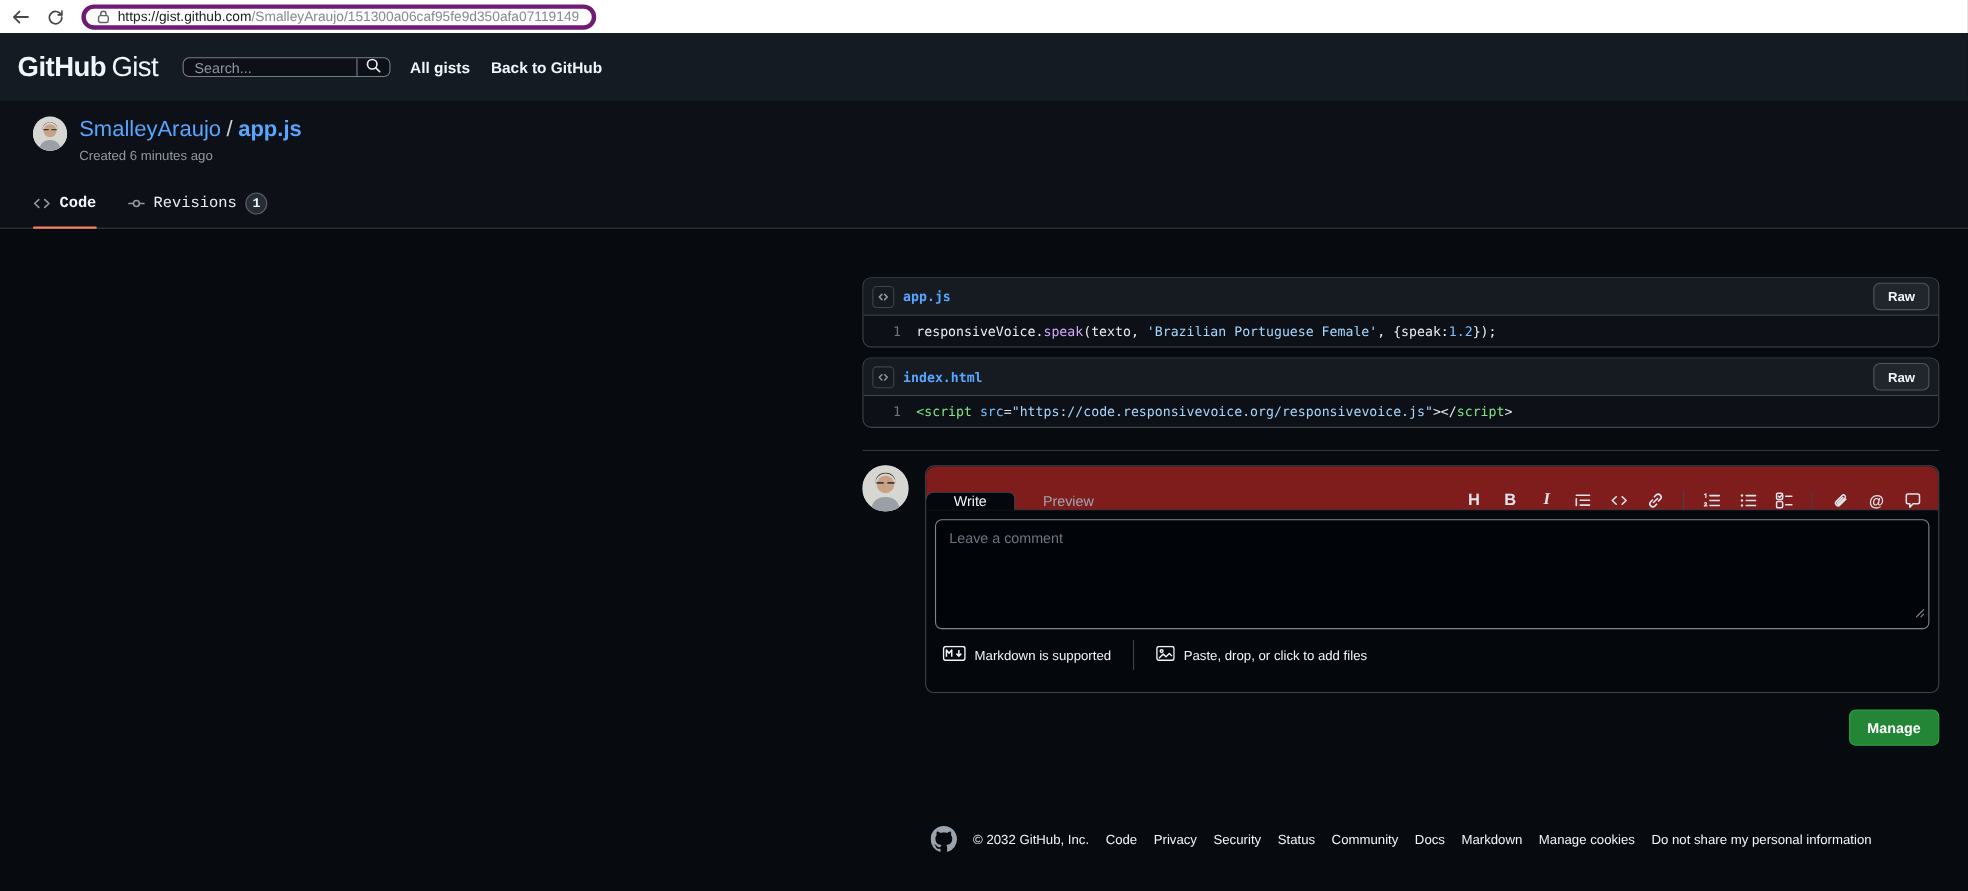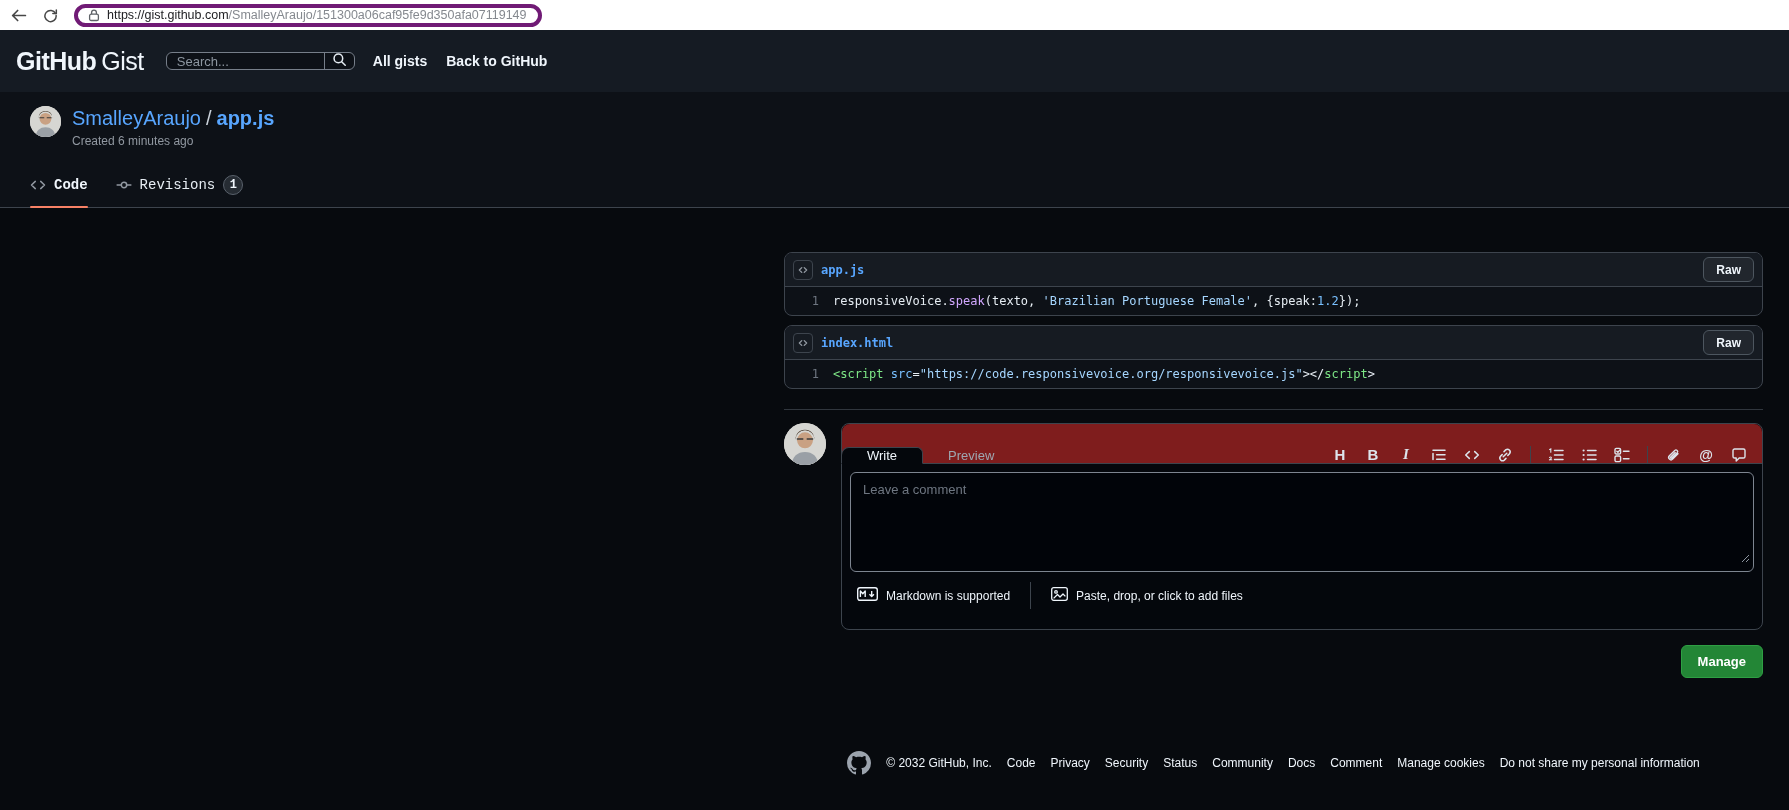--- a/index.html
+++ b/index.html
@@ -348,19 +348,19 @@
             <path d="M8 0c4.42 0 8 3.58 8 8a8.013 8.013 0 0 1-5.45 7.59c-.4.08-.55-.17-.55-.38 0-.27.01-1.13.01-2.2 0-.75-.25-1.23-.54-1.48 1.78-.2 3.65-.88 3.65-3.95 0-.88-.31-1.59-.82-2.15.08-.2.36-1.02-.08-2.12 0 0-.67-.22-2.2.82-.64-.18-1.32-.27-2-.27-.68 0-1.36.09-2 .27-1.53-1.03-2.2-.82-2.2-.82-.44 1.1-.16 1.92-.08 2.12-.51.56-.82 1.28-.82 2.15 0 3.06 1.86 3.75 3.64 3.95-.23.2-.44.55-.51 1.07-.46.21-1.61.55-2.33-.66-.15-.24-.6-.83-1.23-.82-.67.01-.27.38.01.53.34.19.73.9.82 1.13.16.45.68 1.31 2.69.94 0 .67.01 1.3.01 1.49 0 .21-.15.45-.55.38A7.995 7.995 0 0 1 0 8c0-4.42 3.58-8 8-8Z"></path>
           </svg>
       </span>
       <span class="copyright">© 2032 GitHub, Inc.</span>
       <a>Code</a>
       <a>Privacy</a>
       <a>Security</a>
       <a>Status</a>
       <a>Community</a>
       <a>Docs</a>
-      <a>Comment</a>
+      <a>Markdown</a>
       <a>Manage cookies</a>
       <a>Do not share my personal information</a>
     </div>
 
   </div>
 </div>
 
 </body></html>

